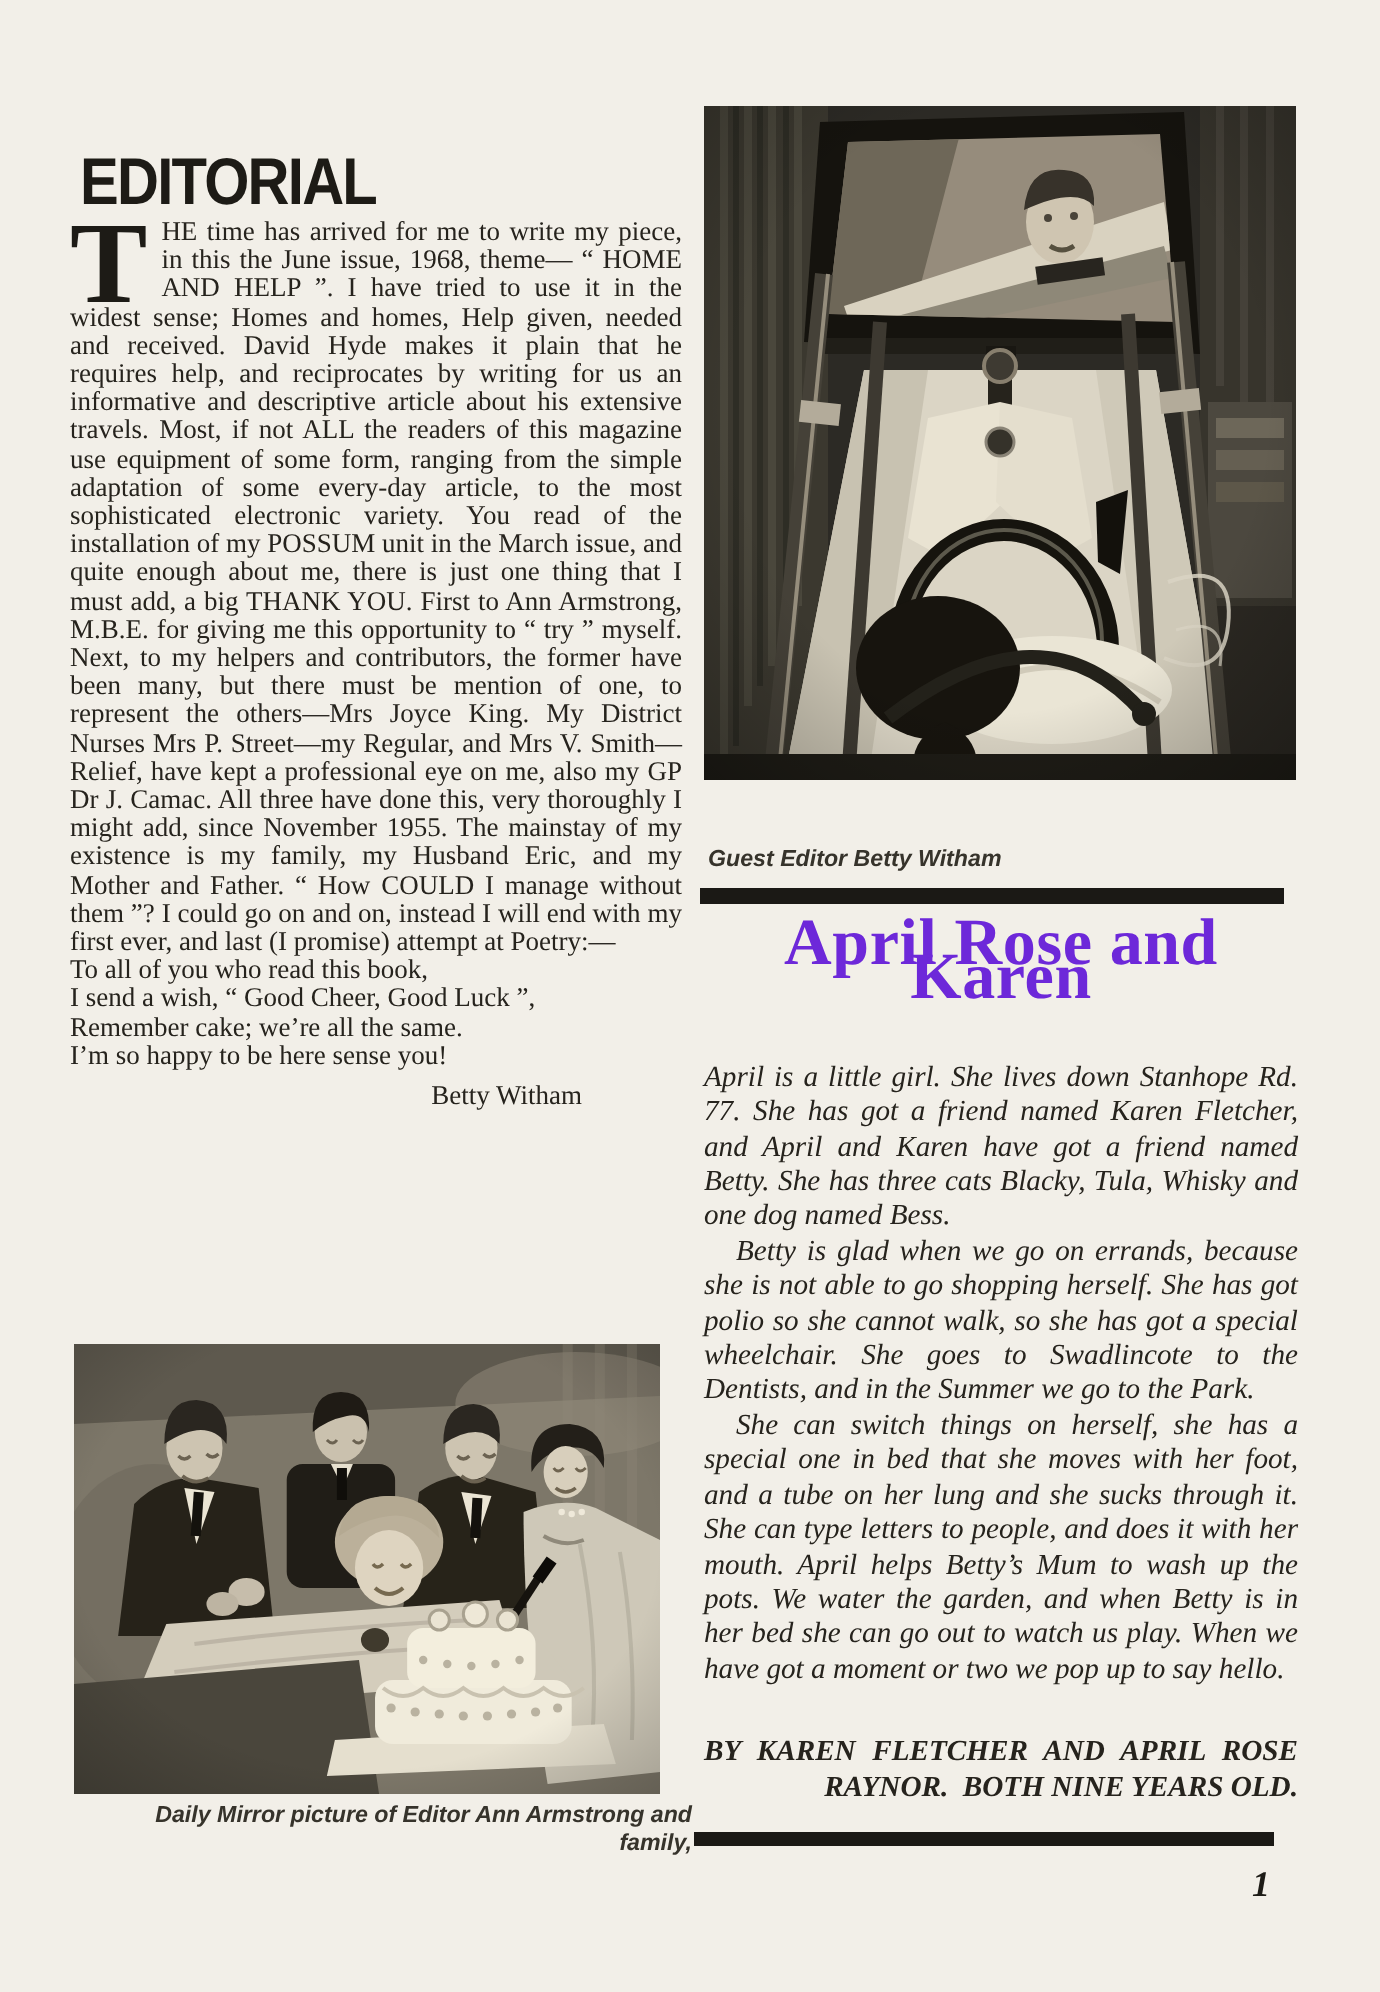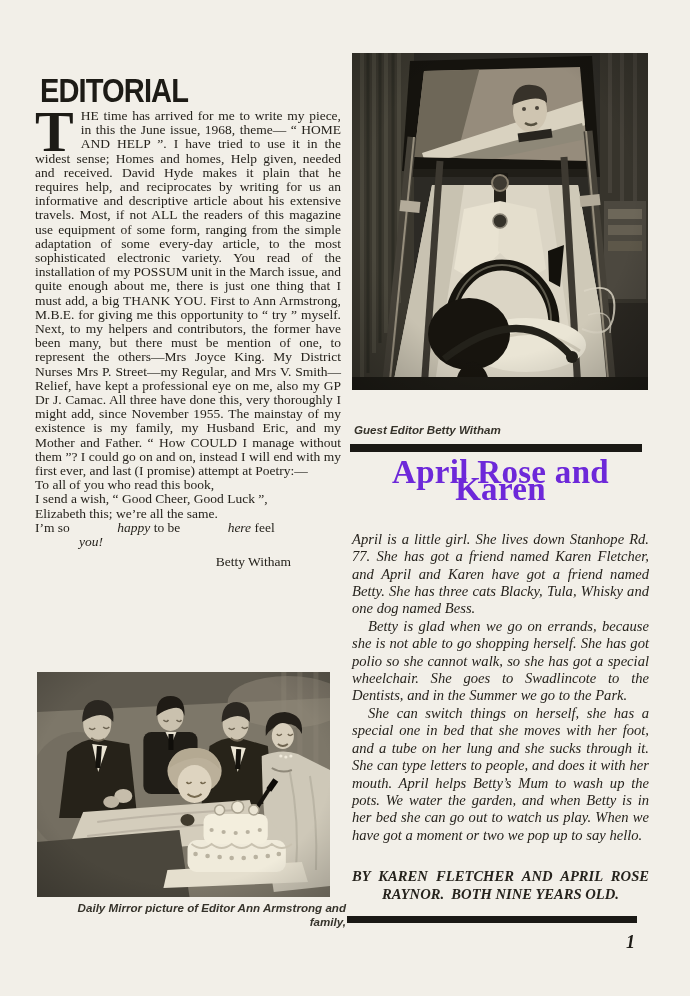--- a/index.html
+++ b/index.html
@@ -31,21 +31,21 @@
   }
   .dropcap{
     float:left;
     font-family:"Liberation Serif", serif;
     font-weight:bold;
     font-size:58px;line-height:40px;
     margin:3px 7px -2px 0;
     color:#1d1b16;
   }
   .poem div{text-align:left;}
-  .poem .it{font-style:italic;margin-left:44px;}
+  .poem .it{}
   .signature{text-align:right;padding-right:50px;margin-top:6px;}
 
   
   .photo1{position:absolute;left:352px;top:53px;width:296px;height:337px;}
   .photo2{position:absolute;left:37px;top:672px;width:293px;height:225px;}
   .photo1 svg,.photo2 svg{display:block;}
 
   
   .caption{
     font-family:"Liberation Sans", sans-serif;
@@ -70,21 +70,21 @@
     font-style:normal;font-weight:bold;
     text-align:center;
     font-size:33px;letter-spacing:0.3px;
     margin:0 0 32px 0;
     color:#6d28d9;
   }
   .article p{margin:0;}
   .article p + p{text-indent:16px;}
   .byline{margin-top:24px;font-weight:bold;}
   .byline .l1{text-align:justify;text-align-last:justify;}
-  .byline .l2{text-align:center;font-style:italic;}
+  .byline .l2{text-align:right;font-style:italic;}
 
   .pagenum{
     position:absolute;left:626px;top:932px;
     font-weight:bold;font-style:italic;font-size:18px;
     color:#1d1b16;
   }
 </style>
 </head>
 <body>
 
@@ -92,22 +92,22 @@
 
   <h1 class="masthead">EDITORIAL</h1>
 
   <div class="left-col">
     <div>
       <span class="dropcap">T</span><span>HE time has arrived for me to write my piece, in this the June issue, 1968, theme— “ HOME AND HELP ”.  I have tried to use it in the widest sense; Homes and homes, Help given, needed and received.  David Hyde makes it plain that he requires help, and reciprocates by writing for us an informative and descriptive article about his extensive travels. Most, if not ALL the readers of this magazine use equipment of some form, ranging from the simple adaptation of some every-day article, to the most sophisticated electronic variety.  You read of the installation of my POSSUM unit in the March issue, and quite enough about me, there is just one thing that I must add, a big THANK YOU. First to Ann Armstrong, M.B.E. for giving me this opportunity to “ try ” myself. Next, to my helpers and contributors, the former have been many, but there must be mention of one, to represent the others—Mrs Joyce King.  My District Nurses Mrs P. Street—my Regular, and Mrs V. Smith—Relief, have kept a professional eye on me, also my GP Dr J. Camac.  All three have done this, very thoroughly I might add, since November 1955. The mainstay of my existence is my family, my Husband Eric, and my Mother and Father. “ How COULD I manage without them ”? I could go on and on, instead I will end with my first ever, and last (I promise) attempt at Poetry:—</span>
     </div>
     <div class="poem">
       <div>To all of you who read this book,</div>
       <div>I send a wish, “ Good Cheer, Good Luck ”,</div>
-      <div>Elizabeth this; we’re all the same.</div>
-      <div><span>I’m so </span><span class="it">happy</span><span> to be </span><span class="it">here</span><span> feel </span><span class="it">you!</span></div>
+      <div>Remember cake; we’re all the same.</div>
+      <div><span>I’m so </span><span class="it">happy</span><span> to be </span><span class="it">here</span><span> sense </span><span class="it">you!</span></div>
     </div>
     <div class="signature">Betty Witham</div>
   </div>
 
   <figure class="photo1" style="margin:0" role="img" aria-label="Guest editor lying in a tilted respirator bed with an overhead mirror reflecting her face, metal frame poles and curtains behind">
     <svg viewBox="0 0 296 337" width="296" height="337" preserveAspectRatio="none">
       <defs>
         <radialGradient id="vg1" cx="50%" cy="45%" r="75%">
           <stop offset="60%" stop-color="#000" stop-opacity="0"></stop>
           <stop offset="100%" stop-color="#000" stop-opacity="0.28"></stop>

